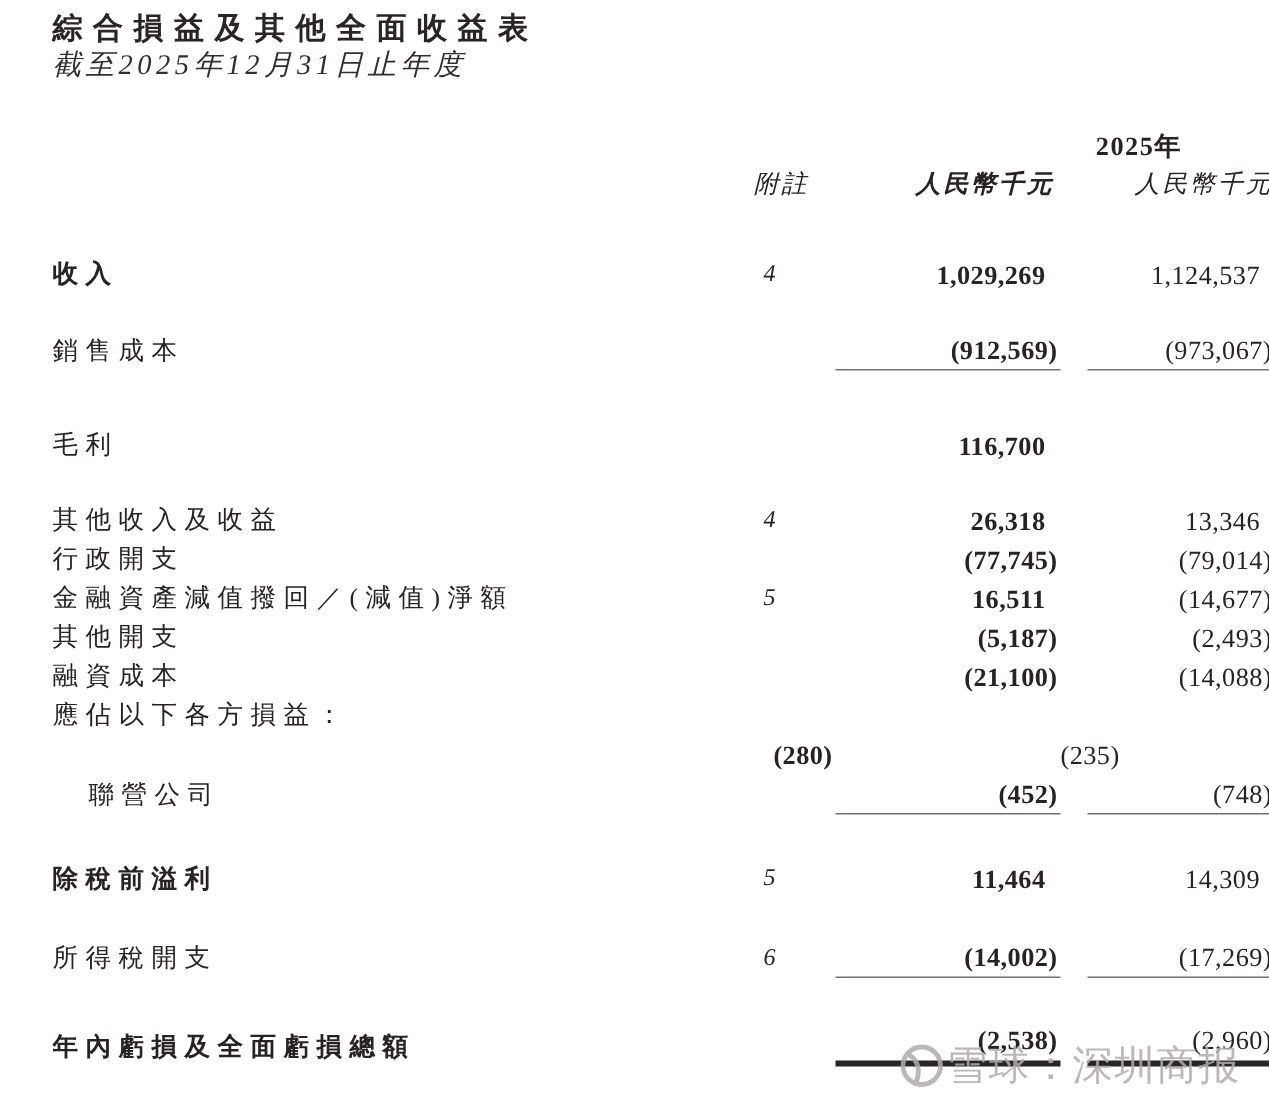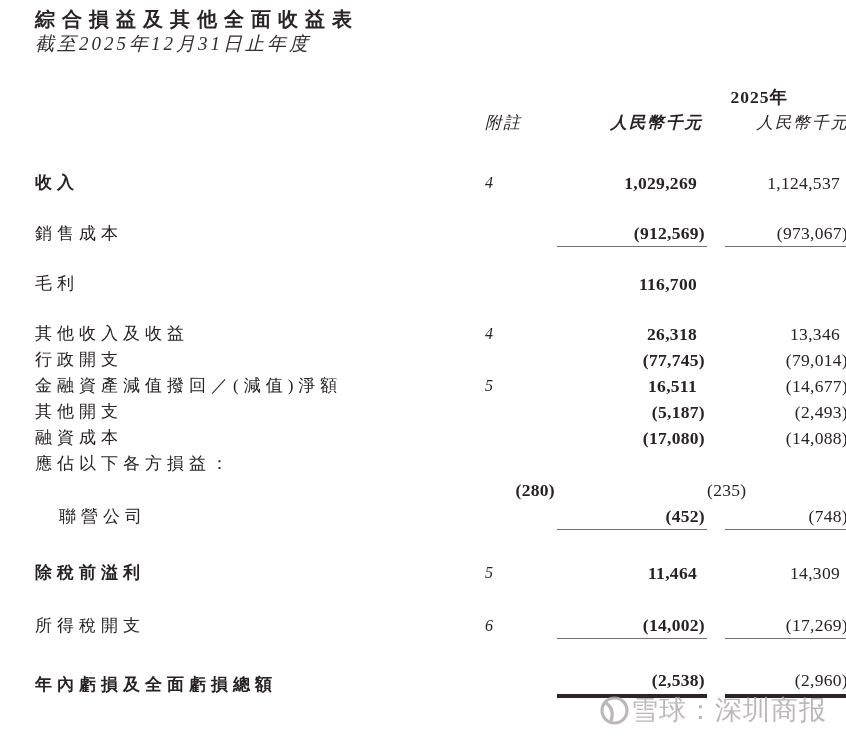--- a/index.html
+++ b/index.html
@@ -26,21 +26,21 @@
     display:grid;
     grid-template-columns:450px 72px 150px 18px 128px;
     align-items:end;
   }
   .cell{line-height:26px;}
   .c-label{
     font-size:17px;letter-spacing:5px;white-space:nowrap;
     overflow:hidden;
   }
   .c-note{
-    font-size:16px;font-style:italic;text-align:left;
+    font-size:16px;font-style:italic;text-align:center;
     padding-right:16px;
   }
   .c-v{
     font-size:17.5px;text-align:right;white-space:nowrap;
     letter-spacing:0.3px;
   }
   .c-v25{font-weight:700;padding-right:2px;}
   .c-v24{font-weight:400;padding-right:5px;}
   .c-v25.no-paren{padding-right:10px;}
   .c-v24.no-paren{padding-right:13px;}
@@ -60,21 +60,21 @@
   .row.indent .c-label{padding-left:24px;}
   .row.underline .c-v25,.row.underline .c-v24{
     border-bottom:1.5px solid #756e6e;
   }
   .row.total-rule .c-v25,.row.total-rule .c-v24{
     border-bottom:4px solid #2b2526;padding-bottom:1px;
   }
   
   [data-row="revenue"]{margin-top:34px;}
   [data-row="cost-of-sales"]{margin-top:24px;}
-  [data-row="gross-profit"]{margin-top:24px;}
+  [data-row="gross-profit"]{margin-top:37px;}
   [data-row="other-income"]{margin-top:24px;}
   [data-row="profit-before-tax"]{margin-top:30px;}
   [data-row="income-tax"]{margin-top:26px;}
   [data-row="total-loss"]{margin-top:28px;}
   
   .watermark{
     position:absolute;left:599px;top:690px;width:247px;height:40px;
     display:flex;align-items:center;white-space:nowrap;overflow:hidden;
     color:rgba(178,172,172,0.85);font-size:27px;letter-spacing:1px;
     z-index:6;pointer-events:none;
@@ -159,21 +159,21 @@
     <div class="cell c-label">其他開支</div>
     <div class="cell c-note"></div>
     <div class="cell c-v c-v25">(5,187)</div>
     <div class="cell"></div>
     <div class="cell c-v c-v24">(2,493)</div>
   </div>
 
   <div class="row" data-row="finance-costs">
     <div class="cell c-label">融資成本</div>
     <div class="cell c-note"></div>
-    <div class="cell c-v c-v25">(17,080)</div>
+    <div class="cell c-v c-v25">(21,100)</div>
     <div class="cell"></div>
     <div class="cell c-v c-v24">(14,088)</div>
   </div>
 
   <div class="row" data-row="share-of-results-header">
     <div class="cell c-label">應佔以下各方損益：</div>
     <div class="cell c-note"></div>
     <div class="cell c-v c-v25"></div>
     <div class="cell"></div>
     <div class="cell c-v c-v24"></div>

